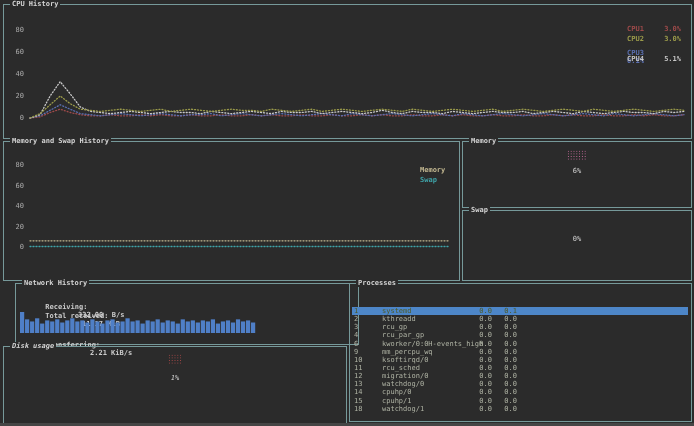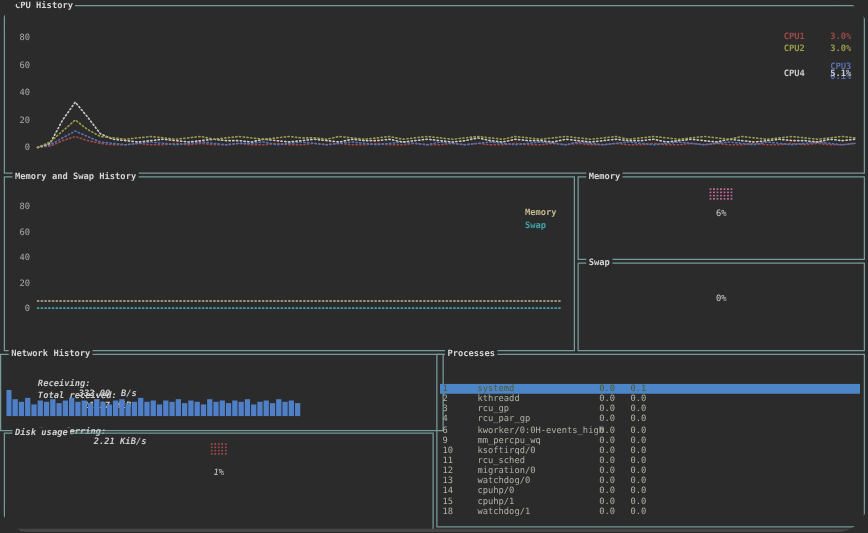--- a/index.html
+++ b/index.html
@@ -1,42 +1,42 @@
 <!DOCTYPE html>
 <html style="--panel-border: #76999a; --selected-row-bg: #4d86c8; --selected-row-text: #4f5a26; --memory-gauge: #c56a9a; --disk-gauge: #a84848; --network-spark: #4f7fc7;"><head>
 <meta charset="utf-8">
 <style>
   html,body{margin:0;padding:0;background:#2b2b2b;}
   body{
     font-family:"DejaVu Sans Mono", monospace;
     font-size:7px; line-height:8px; color:#c8c8c8;
     -webkit-font-smoothing:none;
   }
-  #screen{position:relative;width:694px;height:426px;background:#2b2b2b;overflow:hidden;border-radius:25px;}
+  #screen{position:relative;width:694px;height:426px;background:#2b2b2b;overflow:hidden;}
   #bottom-edge{position:absolute;left:0;right:0;bottom:0;height:3px;background:#454545;}
 
   .panel{position:absolute;border:1px solid var(--panel-border,#76999a);}
   .ptitle{
     position:absolute;top:-5px;left:6px;background:#2b2b2b;padding:0 2px;
     font-weight:bold;color:#d4d4d4;white-space:pre;
   }
   .tick{position:absolute;left:6px;width:14px;text-align:right;color:#aaaaaa;white-space:pre;}
   .chart-svg{position:absolute;}
 
-  .legend-row{position:absolute;width:54px;display:flex;justify-content:space-between;font-weight:bold;white-space:pre;text-align:right;}
+  .legend-row{position:absolute;width:54px;display:flex;justify-content:space-between;font-weight:bold;white-space:pre;}
   .mslegend-row{position:absolute;font-weight:bold;white-space:pre;}
 
   .gauge-val{position:absolute;left:0;right:0;text-align:center;color:#d0d0d0;}
   .dotgrid{
     position:absolute;
     background-image:radial-gradient(circle, var(--g) 34%, transparent 42%);
     background-size:2.8px 2.6px;
   }
 
-  .net-row{position:absolute;left:4px;right:4px;font-weight:bold;white-space:pre;color:#cccccc;font-style:italic;}
+  .net-row{position:absolute;left:4px;right:4px;font-weight:bold;white-space:pre;color:#cccccc;}
   .nval{position:absolute;white-space:pre;}
 
   .proc-header{position:absolute;top:6px;left:2px;right:3px;height:9px;font-weight:bold;color:#d4d4d4;}
   #proc-rows{position:absolute;top:23px;left:2px;right:3px;bottom:2px;overflow:hidden;}
   .prow{position:relative;height:8.15px;color:#afb3a4;}
   .prow.selected{background:var(--selected-row-bg,#4d86c8);color:var(--selected-row-text,#4f5a26);}
   .pcol{position:absolute;top:0;white-space:pre;}
   .pcol.pid{left:2px;width:24px;}
   .pcol.cmd{left:30px;}
   .pcol.cpu{left:96px;width:44px;text-align:right;}
@@ -89,21 +89,21 @@
     <span class="ptitle">Memory</span>
     <div class="dotgrid" style="left:104px;top:8px;width:20px;height:10px;--g:var(--memory-gauge,#c56a9a);"></div>
     <div class="gauge-val" style="top:25px;">6%</div>
   </section>
 
   <section class="panel" id="swap-panel" style="left:462px;top:210px;width:228px;height:69px;">
     <span class="ptitle">Swap</span>
     <div class="gauge-val" style="top:24px;">0%</div>
   </section>
 
-  <section class="panel" id="net-panel" style="left:0;top:283px;width:342px;height:60px;padding-left:11px;">
+  <section class="panel" id="net-panel" style="left:15px;top:283px;width:342px;height:60px;">
     <span class="ptitle">Network History</span>
     <div class="net-row" style="top:11px;">
       <span>Receiving:</span>
       <span class="nval" style="left:58px;">332.00  B/s</span>
     </div>
     <div class="net-row" style="top:20px;">
       <span>Total received:</span>
       <span class="nval" style="left:62px;">11.17 MiB</span>
     </div>
     <svg class="chart-svg" id="net-svg" style="left:4px;top:27px;" width="236" height="22">

